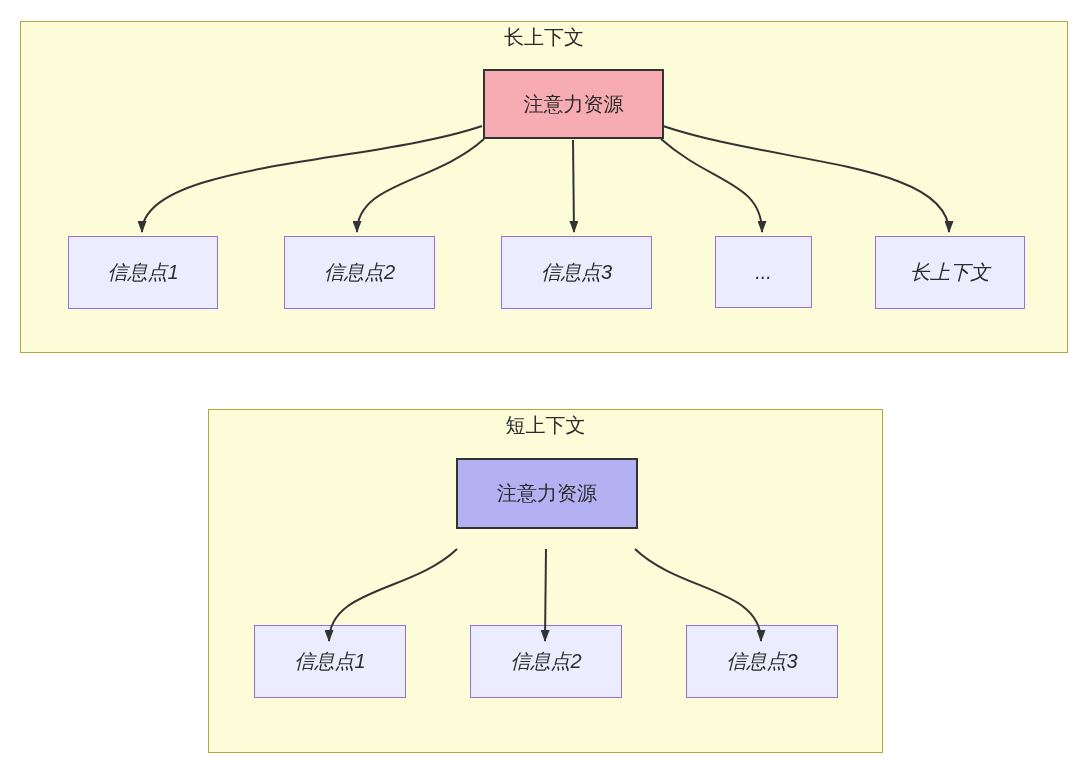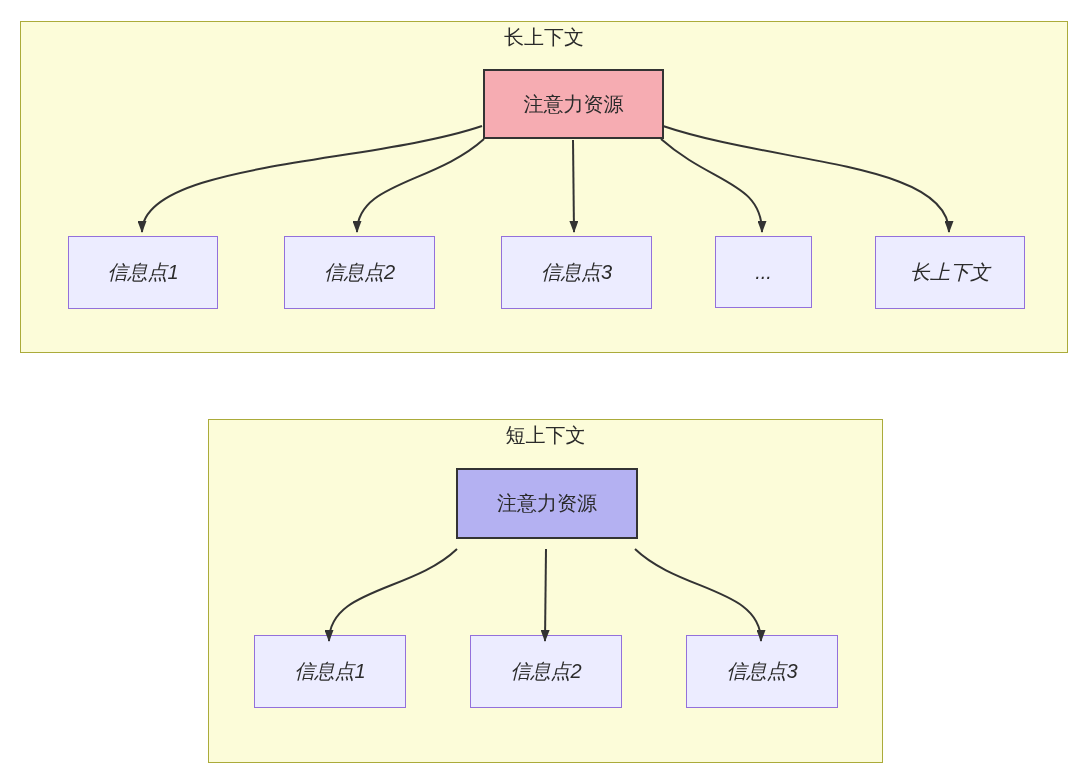--- a/index.html
+++ b/index.html
@@ -67,21 +67,21 @@
   <div class="ctx" style="left:20px;top:21px;width:1048px;height:332px;">
     <div class="ctx-title">长上下文</div>
     <div class="node source long" style="left:462px;top:47px;width:181px;height:70px;">注意力资源</div>
     <div class="node info" style="left:47px;top:214px;width:150px;height:73px;">信息点1</div>
     <div class="node info" style="left:263px;top:214px;width:151px;height:73px;">信息点2</div>
     <div class="node info" style="left:480px;top:214px;width:151px;height:73px;">信息点3</div>
     <div class="node info" style="left:694px;top:214px;width:97px;height:72px;">...</div>
     <div class="node info" style="left:854px;top:214px;width:150px;height:73px;">长上下文</div>
   </div>
 
-  <div class="ctx" style="left:208px;top:419px;width:675px;height:344px;">
+  <div class="ctx" style="left:208px;top:409px;width:675px;height:344px;">
     <div class="ctx-title">短上下文</div>
     <div class="node source short" style="left:247px;top:48px;width:182px;height:71px;">注意力资源</div>
     <div class="node info" style="left:45px;top:215px;width:152px;height:73px;">信息点1</div>
     <div class="node info" style="left:261px;top:215px;width:152px;height:73px;">信息点2</div>
     <div class="node info" style="left:477px;top:215px;width:152px;height:73px;">信息点3</div>
   </div>
 
   <svg class="edges" width="1080" height="774" viewBox="0 0 1080 774">
     <defs>
       <marker id="arrowhead" viewBox="0 0 12 9" refX="11" refY="4.5" markerWidth="12" markerHeight="9" markerUnits="userSpaceOnUse" orient="auto">

